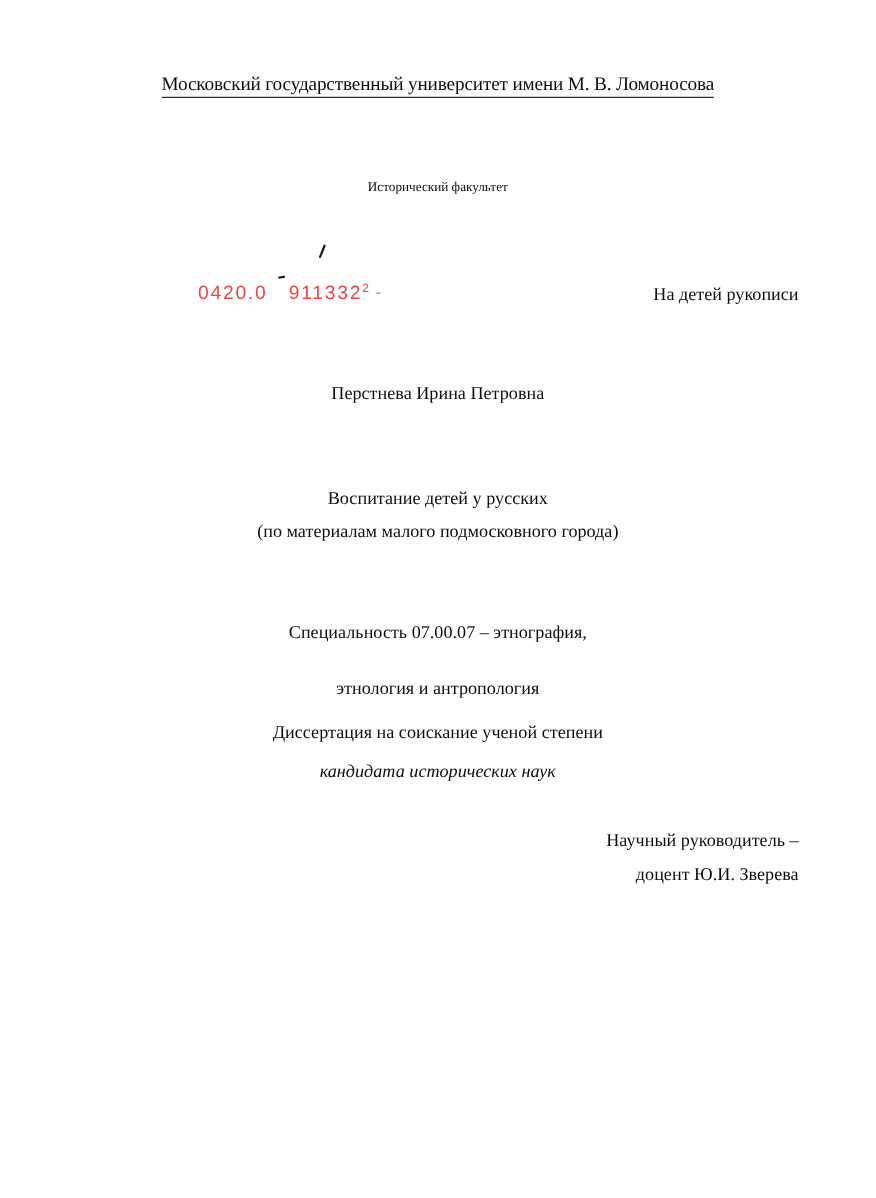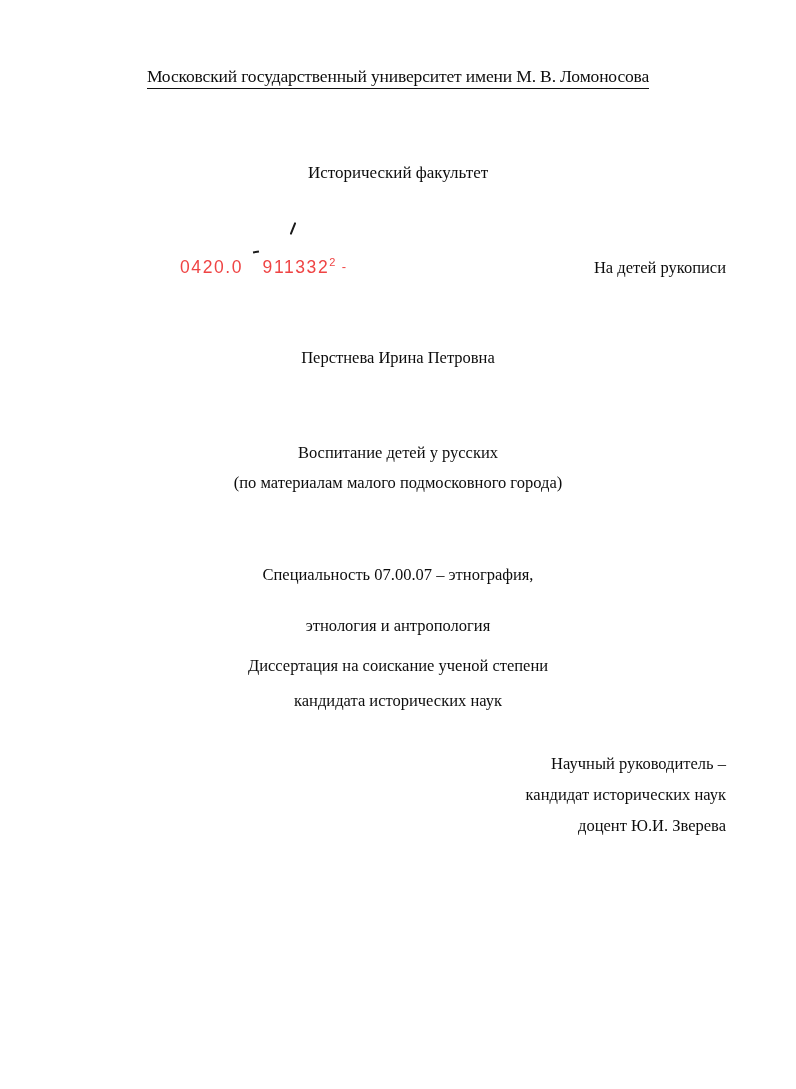--- a/index.html
+++ b/index.html
@@ -43,21 +43,21 @@
   }
   .univ .u-text {
     display: inline-block;
     border-bottom: 1.3px solid #121212;
     padding-bottom: 1px;
   }
 
   
   .faculty {
     top: 163px;
-    font-size: 17px;
+    font-size: 12px;
   }
 
   
   .stamp {
     left: 180px;
     top: 256px;
     font-family: Liberation Sans, sans-serif;
     font-size: 17.5px;
     letter-spacing: 1.6px;
     color: #ef4444;
@@ -130,20 +130,21 @@
   }
 
   
   .degree-1 {
     top: 656px;
     font-size: 16.5px;
   }
   .degree-2 {
     top: 691px;
     font-size: 16.5px;
+    font-style: italic;
   }
 
   
   .sup-block {
     position: absolute;
     right: 70px;
     top: 748px;
     text-align: right;
     font-size: 16.5px;
     line-height: 31px;
@@ -187,18 +188,17 @@
   <div class="centerline title-2">(по материалам малого подмосковного города)</div>
 
   <div class="centerline spec-1">Специальность 07.00.07 – этнография,</div>
   <div class="centerline spec-2">этнология и антропология</div>
 
   <div class="centerline degree-1">Диссертация на соискание ученой степени</div>
   <div class="centerline degree-2">кандидата исторических наук</div>
 
   <div class="sup-block">
     <div>Научный руководитель –</div>
-    <div>кандидат исторических наук</div>
     <div>доцент Ю.И. Зверева</div>
   </div>
 
 
 </div>
 
 </body></html>

